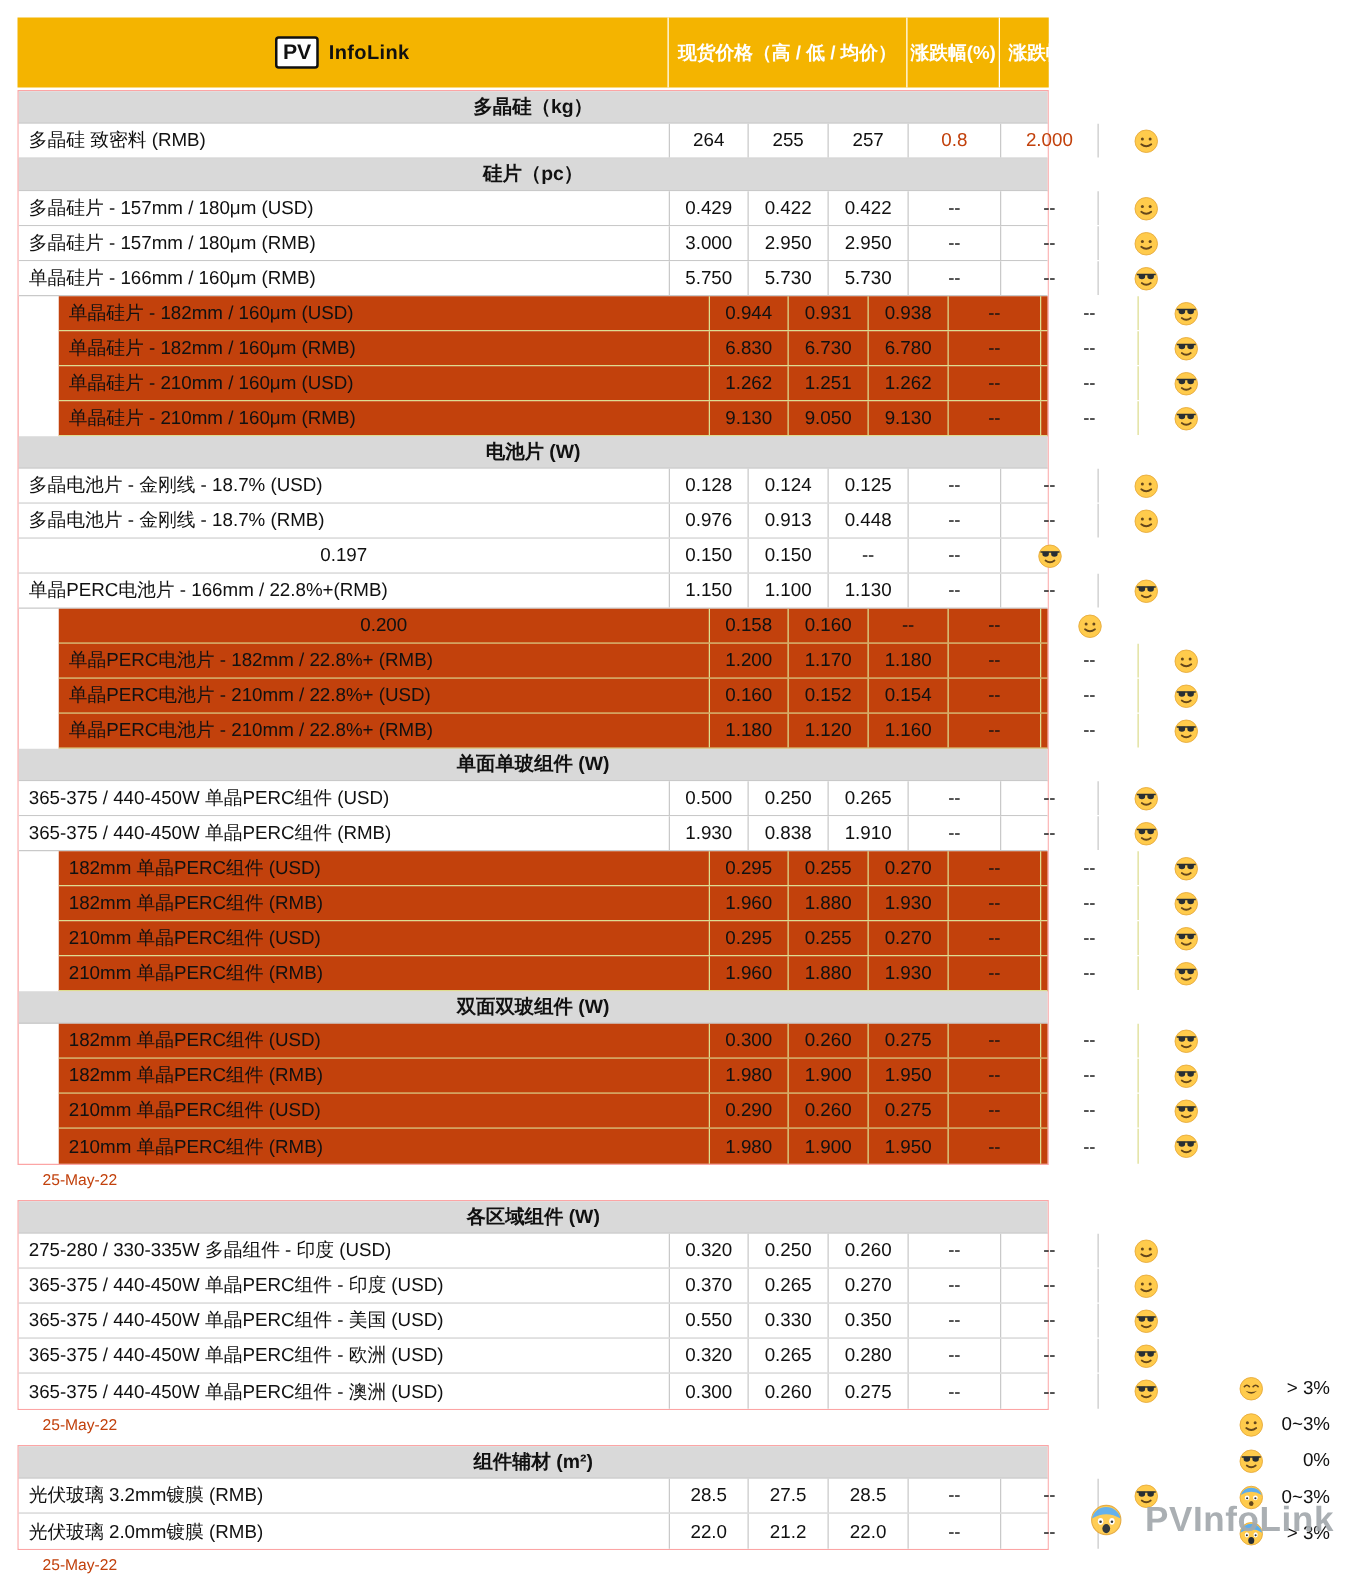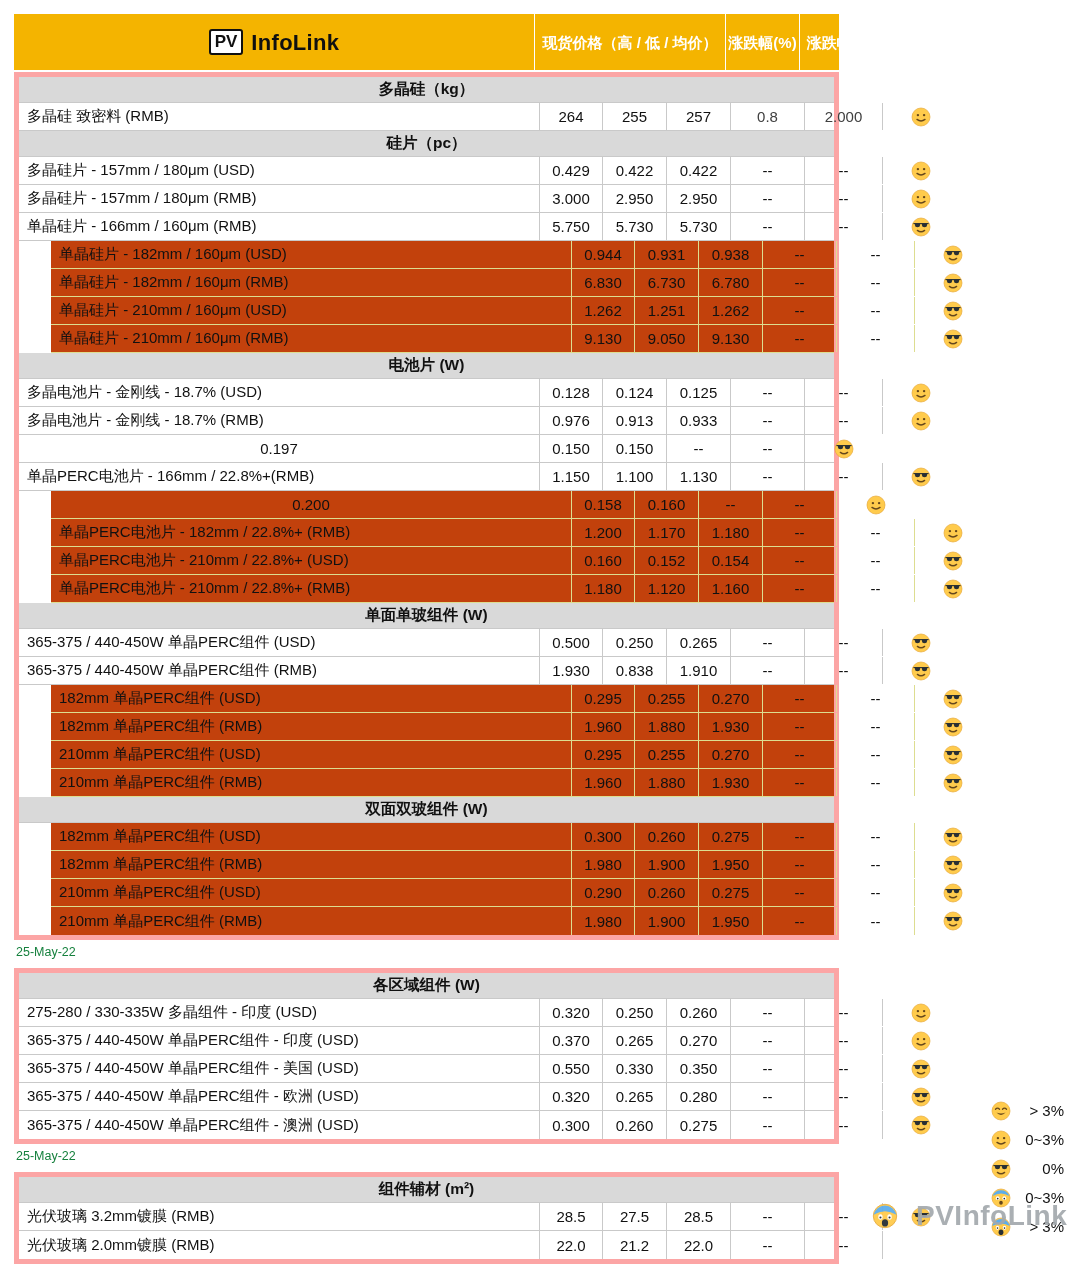--- a/index.html
+++ b/index.html
@@ -20,24 +20,24 @@
     border-right:1px solid #ffffff;
     display:flex; flex-direction:row; align-items:center; justify-content:center;
     color:#ffffff; font-weight:bold; font-size:15px; line-height:19px; text-align:center;
   }
   .hcell:last-child { border-right:none;align-items:flex-end; }
   .logo-cell { flex-direction:row; gap:8px; }
   .pv-box {
     border:2.5px solid #101010; background:#ffffff; color:#101010;
     font-weight:bold; font-size:17px; padding:1px 4px; border-radius:3px; line-height:20px;
   }
-  .logo-text { color:#101010; font-size:22px; font-weight:bold; letter-spacing:.3px; }
+  .logo-text { color:#101010; font-size:16px; font-weight:bold; letter-spacing:.3px; }
 
   
-  .table-block { border:5px solid #fca5a5; background:#fff;text-align:right; }
+  .table-block { border:1px solid #fca5a5; background:#fff;text-align:right; }
   .table-block > div { border-bottom:1px solid #C9C9C9; }
   .table-block > div:last-child { border-bottom:none; }
 
   .section-row {
     height:26px; background:#D9D9D9;
     display:flex; align-items:center; justify-content:center;
     font-weight:bold; font-size:15.5px; color:#111;
   }
   .row {
     display:grid; grid-template-columns:521px 63px 64px 64px 74px 78px 75px;
@@ -45,23 +45,23 @@
   }
   .row.hl { background:#c2410c; border-bottom-color:#DDDD90;margin-left:32px; }
   .cell {
     border-right:1px solid #C9C9C9;
     display:flex; align-items:center; justify-content:center;
     font-size:15px; color:#111; overflow:hidden; white-space:nowrap;
   }
   .cell:last-child { border-right:none; }
   .cell.name { justify-content:flex-start; padding-left:8px; }
   .row.hl .cell { border-right-color:#DDDD90; }
-  .pos { color:#404040; }
-
-  .date-label { color:#15803d; font-size:12.5px; margin:5px 0 8px 2px; height:15px; }
+  .pos { color:#c2410c; }
+
+  .date-label { color:#c2410c; font-size:12.5px; margin:5px 0 8px 20px; height:15px; }
 
   
   .emo { width:20px; height:20px; display:block; }
   .emo svg { display:block; width:100%; height:100%; }
 
   
   .legend { position:absolute; left:960px; top:1096px; width:104px; }
   .legend-row { display:flex; align-items:center; justify-content:flex-end; height:29px; gap:9px; }
   .legend-label { font-size:15px; color:#111; min-width:44px; text-align:right; }
 
@@ -270,21 +270,21 @@
                 <circle cx="13.1" cy="8.1" r="1.2" fill="#65471B"></circle>
                 <path d="M6 12.4 Q10 15.6 14 12.4" stroke="#65471B" stroke-width="1.4" fill="none" stroke-linecap="round"></path>
               </svg>
             </span>
           </div>
         </div>
         <div class="row">
           <div class="cell name">多晶电池片 - 金刚线 - 18.7% (RMB)</div>
           <div class="cell num">0.976</div>
           <div class="cell num">0.913</div>
-          <div class="cell num">0.933</div>
+          <div class="cell num">0.448</div>
           <div class="cell num">--</div>
           <div class="cell num">--</div>
           <div class="cell fc">
             <span class="emo">
               <svg viewBox="0 0 20 20" xmlns="http://www.w3.org/2000/svg">
                 <circle cx="10" cy="10" r="9" fill="#FFCB4C" stroke="#E6A93B" stroke-width="0.7"></circle>
                 <circle cx="6.9" cy="8.1" r="1.2" fill="#65471B"></circle>
                 <circle cx="13.1" cy="8.1" r="1.2" fill="#65471B"></circle>
                 <path d="M6 12.4 Q10 15.6 14 12.4" stroke="#65471B" stroke-width="1.4" fill="none" stroke-linecap="round"></path>
               </svg>

